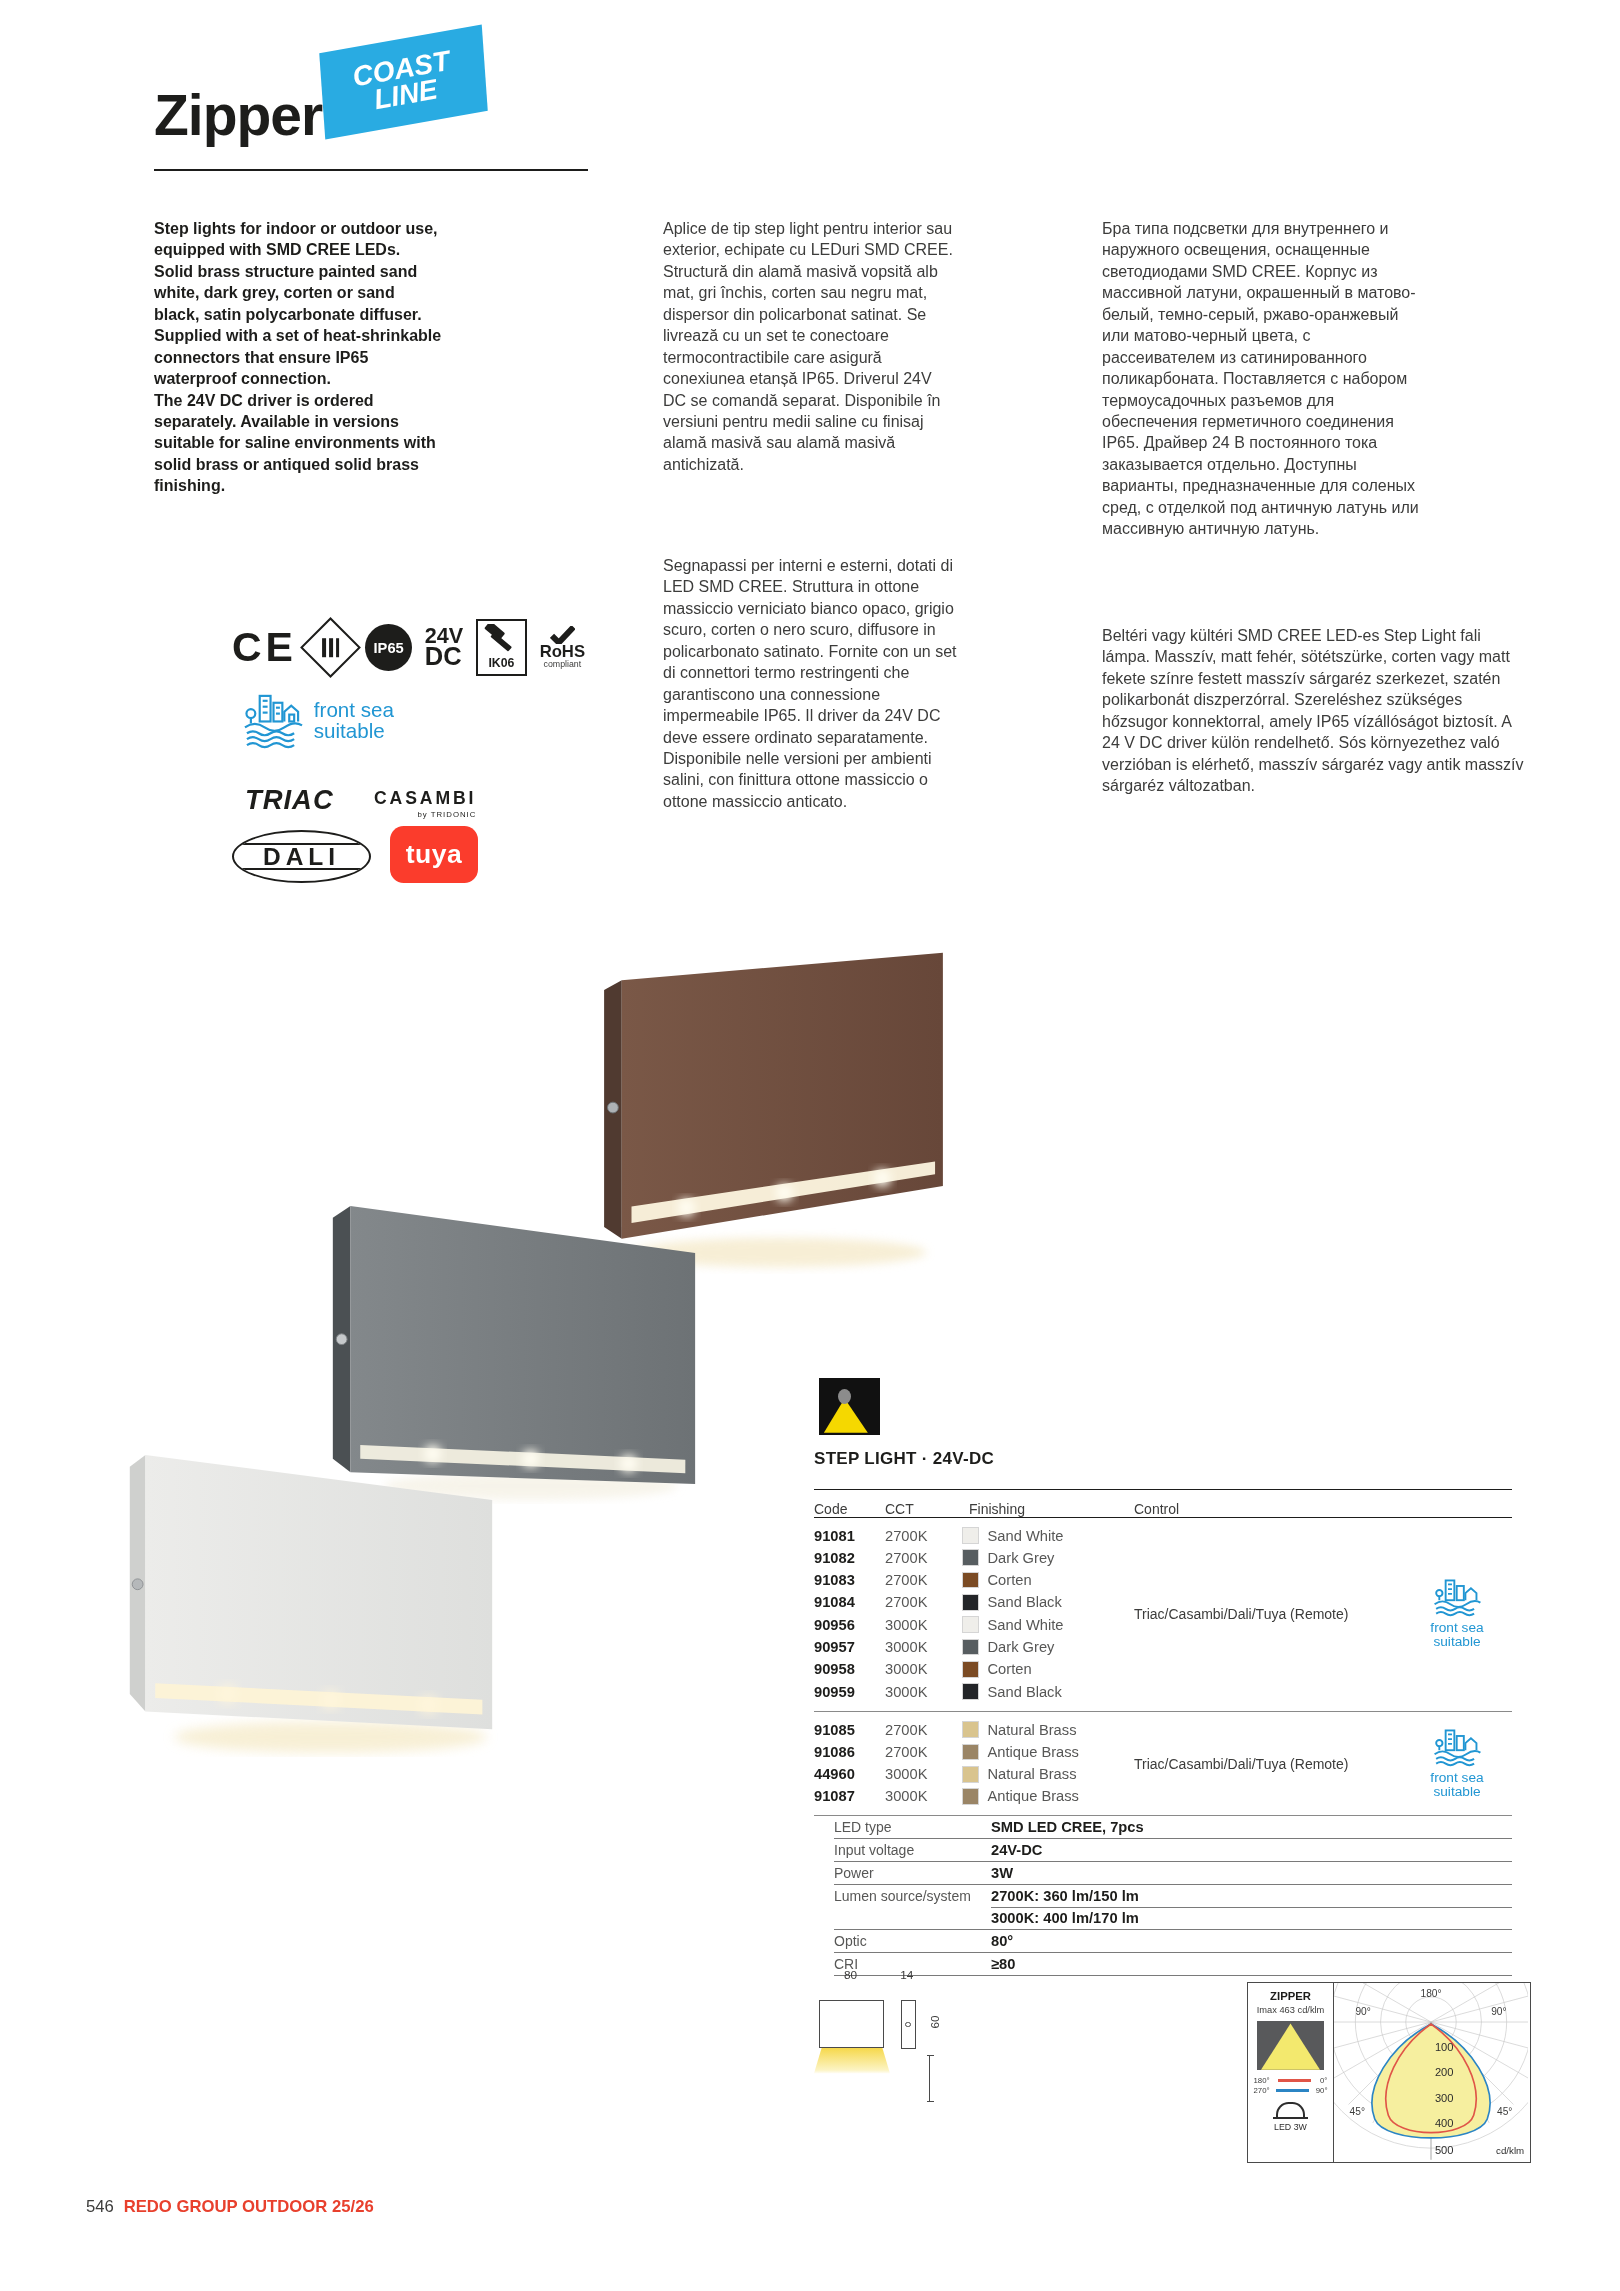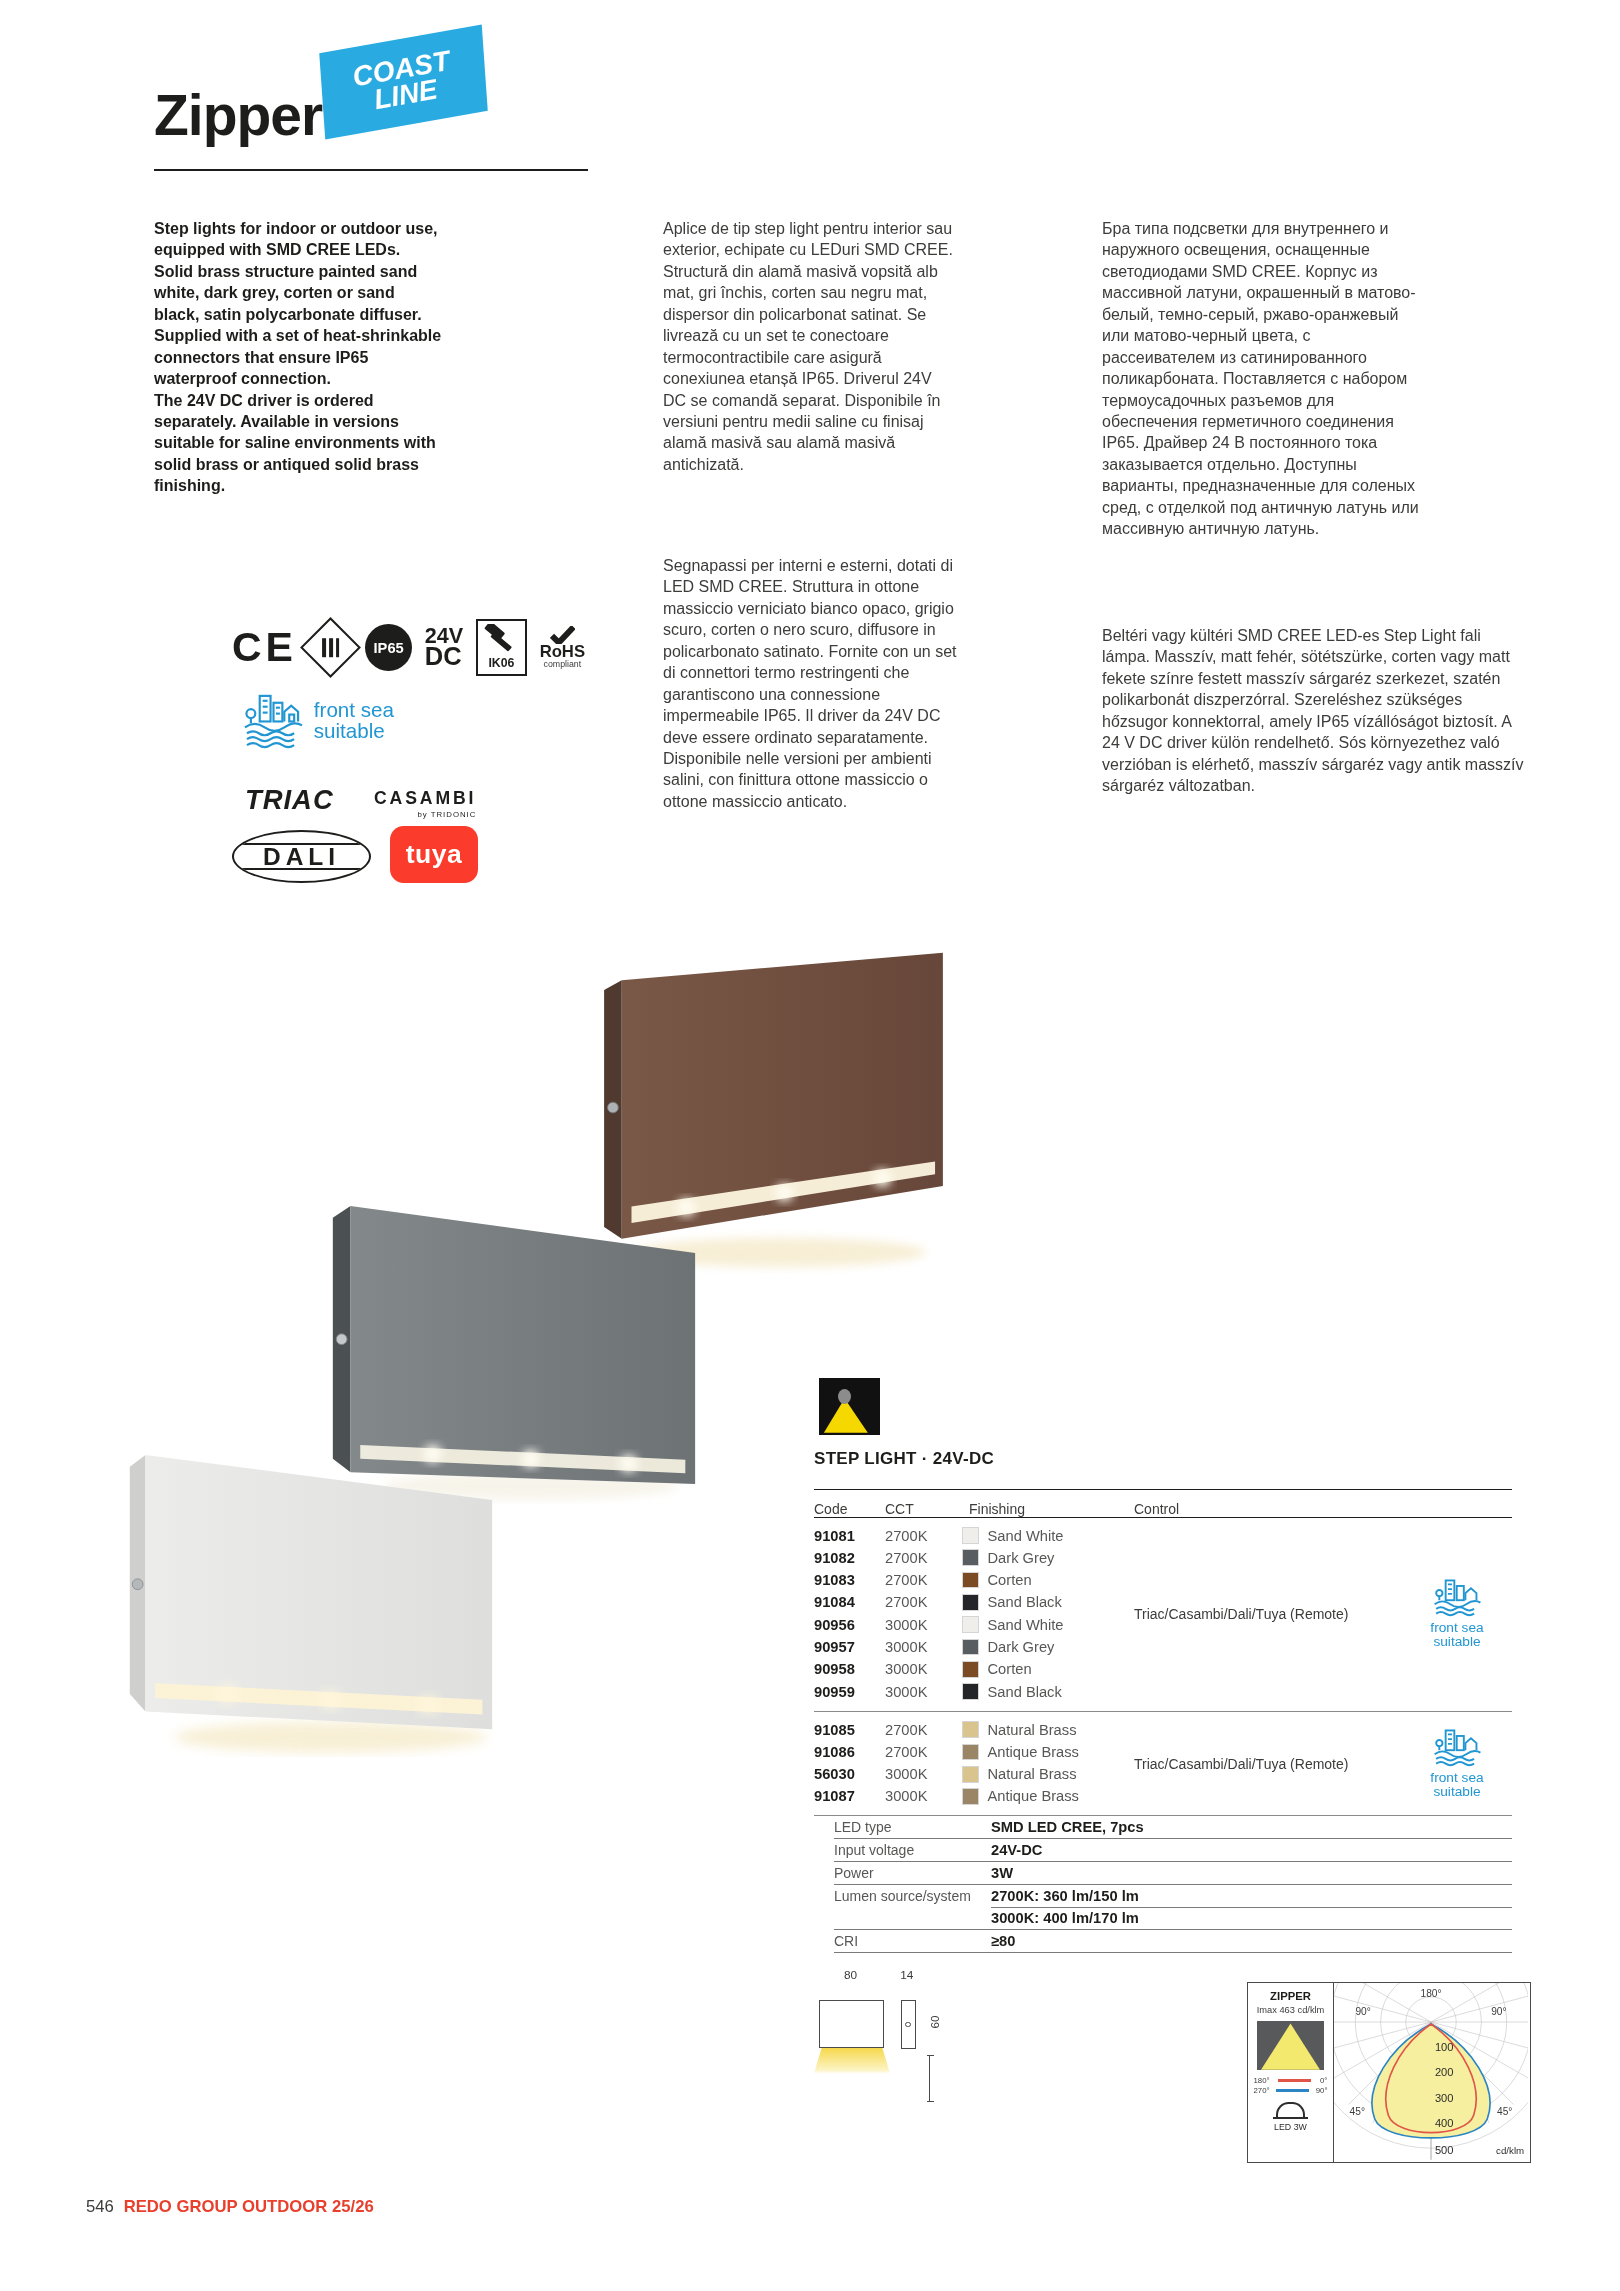--- a/index.html
+++ b/index.html
@@ -390,21 +390,21 @@
   </div>
 
   <div class="prow">
     <span class="c-code">91086</span>
     <span class="c-cct">2700K</span>
     <span class="c-sw" style="background: rgb(154, 133, 102);"></span>
     <span class="c-fin">Antique Brass</span>
   </div>
 
   <div class="prow">
-    <span class="c-code">56030</span>
+    <span class="c-code">44960</span>
     <span class="c-cct">3000K</span>
     <span class="c-sw" style="background: rgb(217, 196, 142);"></span>
     <span class="c-fin">Natural Brass</span>
   </div>
 
   <div class="prow">
     <span class="c-code">91087</span>
     <span class="c-cct">3000K</span>
     <span class="c-sw" style="background: rgb(154, 133, 102);"></span>
     <span class="c-fin">Antique Brass</span>
@@ -453,20 +453,24 @@
   <div class="spec-row half-rule">
     <span class="spec-label">Lumen source/system</span>
     <span class="spec-value">2700K: 360 lm/150 lm</span>
   </div>
 
   <div class="spec-row">
     <span class="spec-label"></span>
     <span class="spec-value">3000K: 400 lm/170 lm</span>
   </div>
 
+  <div class="spec-row">
+    <span class="spec-label">Optic</span>
+    <span class="spec-value">80°</span>
+  </div>
 
   <div class="spec-row">
     <span class="spec-label">CRI</span>
     <span class="spec-value">≥80</span>
   </div>
 </div>
   </div>
 
   <div class="abs dim-label" style="left:819px;top:1968px;width:63px;">80</div>
   <div class="abs dim-h" style="left:819px;top:1988px;width:63px;"></div>

